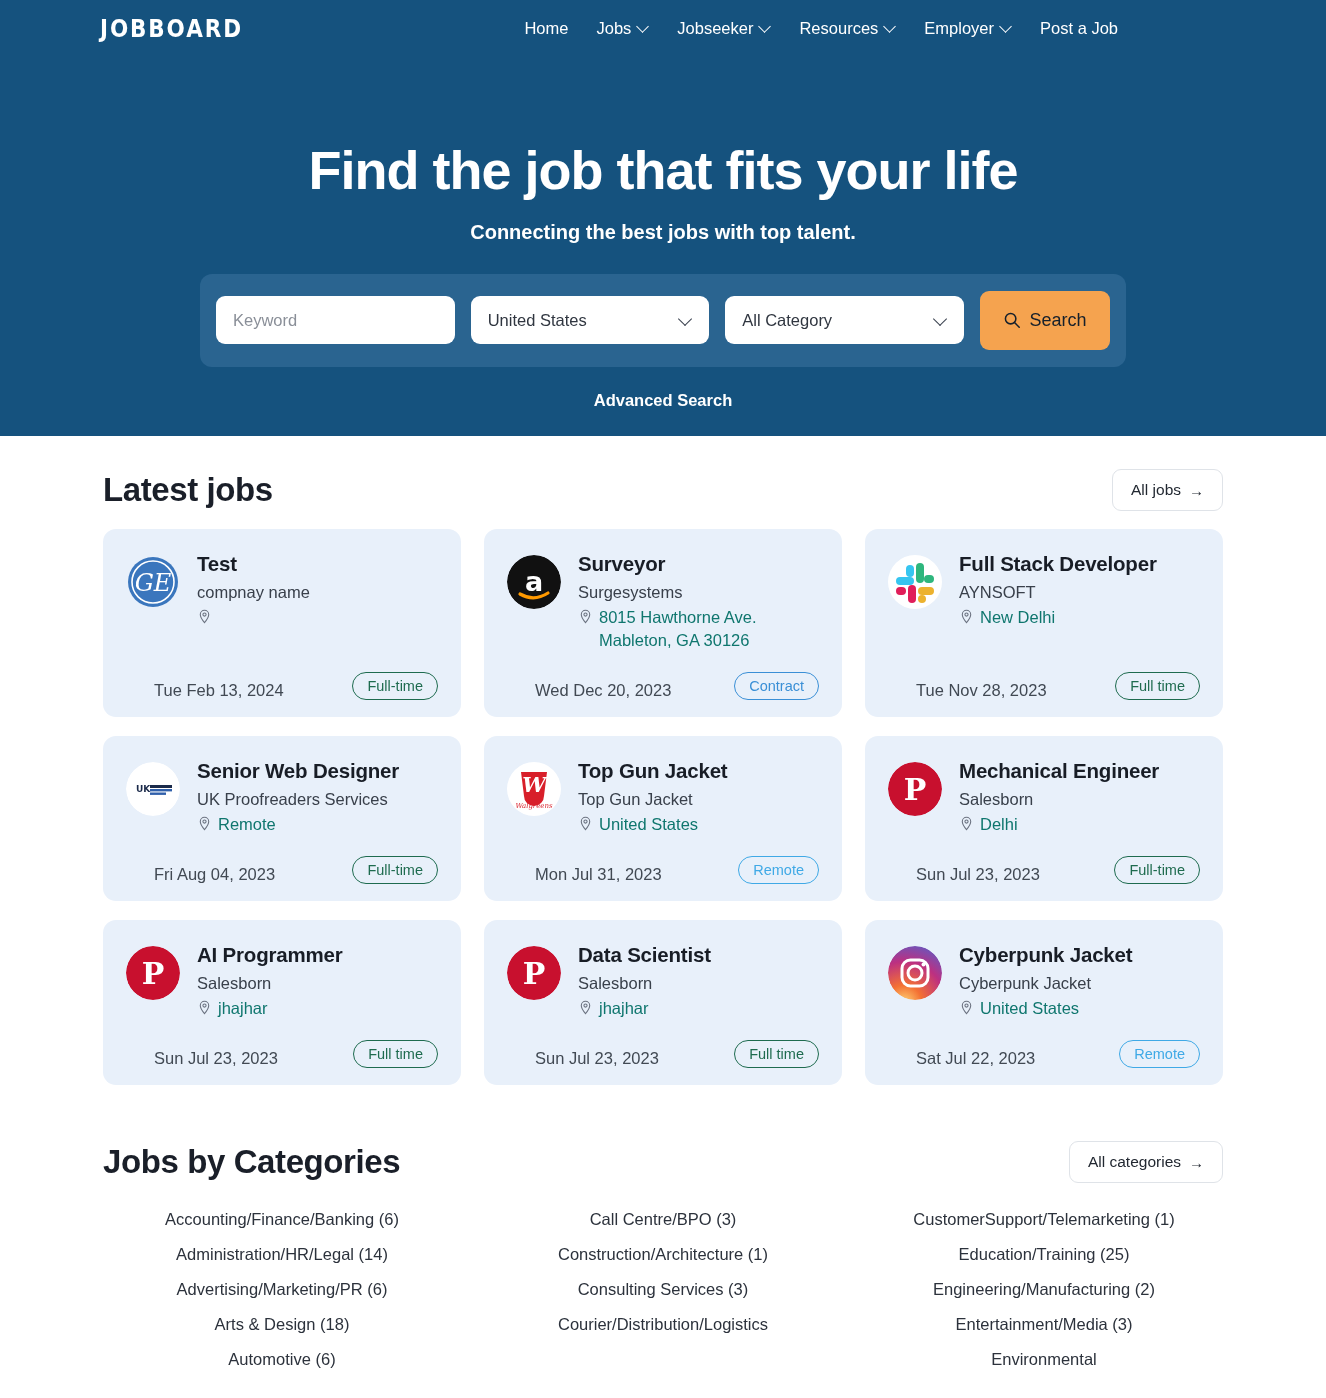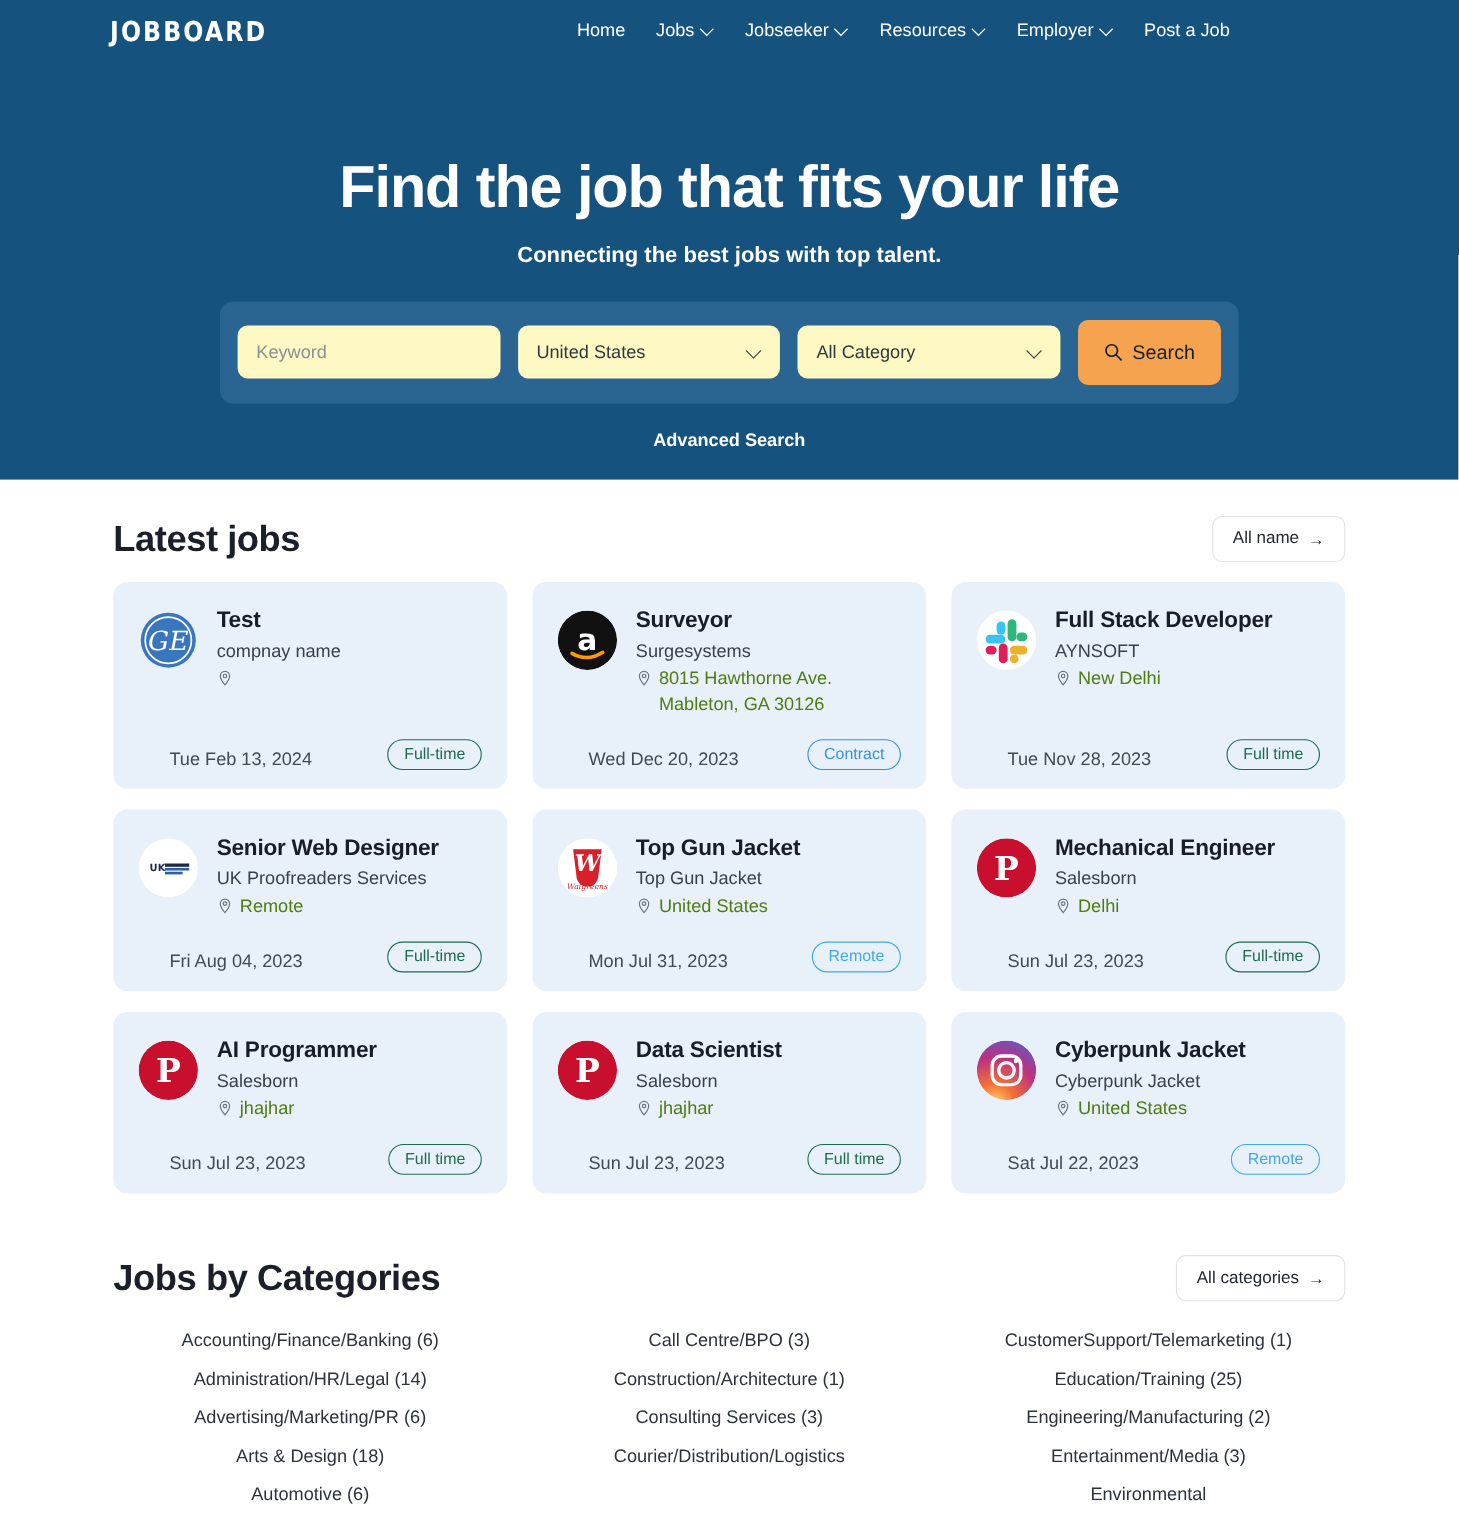--- a/index.html
+++ b/index.html
@@ -85,21 +85,21 @@
     width: 926px;
     margin: 30px auto 0;
     background: #2a6490;
     border-radius: 12px;
     padding: 17px 16px;
     display: flex;
     align-items: center;
     gap: 16px;
   }
   .field {
-    background: #fef9c3;
+    background: #ffffff;
     border-radius: 9px;
     height: 48px;
     display: flex;
     align-items: center;
     padding: 0 17px;
     font-size: 16.5px;
   }
   .field.keyword { width: 240px; color: #8a8f98; }
   .field.select { width: 240px; color: #303640; justify-content: space-between; }
   .sel-chev {
@@ -200,21 +200,21 @@
     line-height: 1.25;
   }
   .card-company {
     font-size: 16.5px;
     color: #39404b;
     margin-top: 4px;
     line-height: 1.35;
   }
   .card-loc {
     font-size: 16.5px;
-    color: #4d7c0f;
+    color: #0f766e;
     margin-top: 3px;
     display: flex;
     align-items: flex-start;
     gap: 6px;
     line-height: 1.4;
   }
   .pin { flex: 0 0 15px; margin-top: 3px; }
   .card-bottom {
     display: flex;
     align-items: flex-end;
@@ -315,21 +315,21 @@
 
     <div class="adv-search">Advanced Search</div>
   </div>
 </div>
 
 <div class="main">
 
   <div class="section-head">
     <div class="section-title">Latest jobs</div>
     <button class="ghost-btn">
-      <span>All name</span>
+      <span>All jobs</span>
       <span class="arrow">→</span>
     </button>
   </div>
 
   <div class="cards" id="jobs-grid">
       <div class="card">
         <div class="card-top">
           <div class="logo-badge">
             <svg viewBox="0 0 54 54" width="54" height="54">
               <circle cx="27" cy="27" r="25" fill="#3a76bd"></circle>

